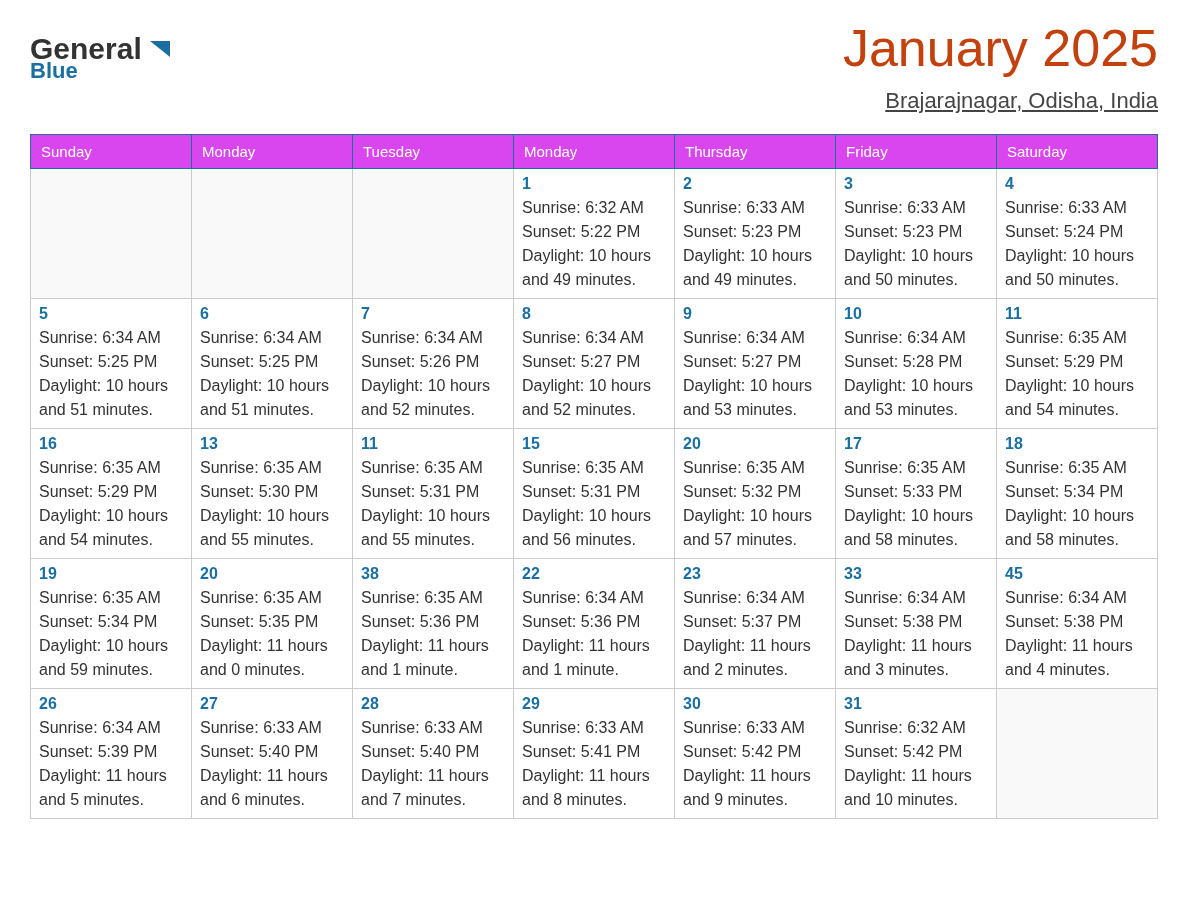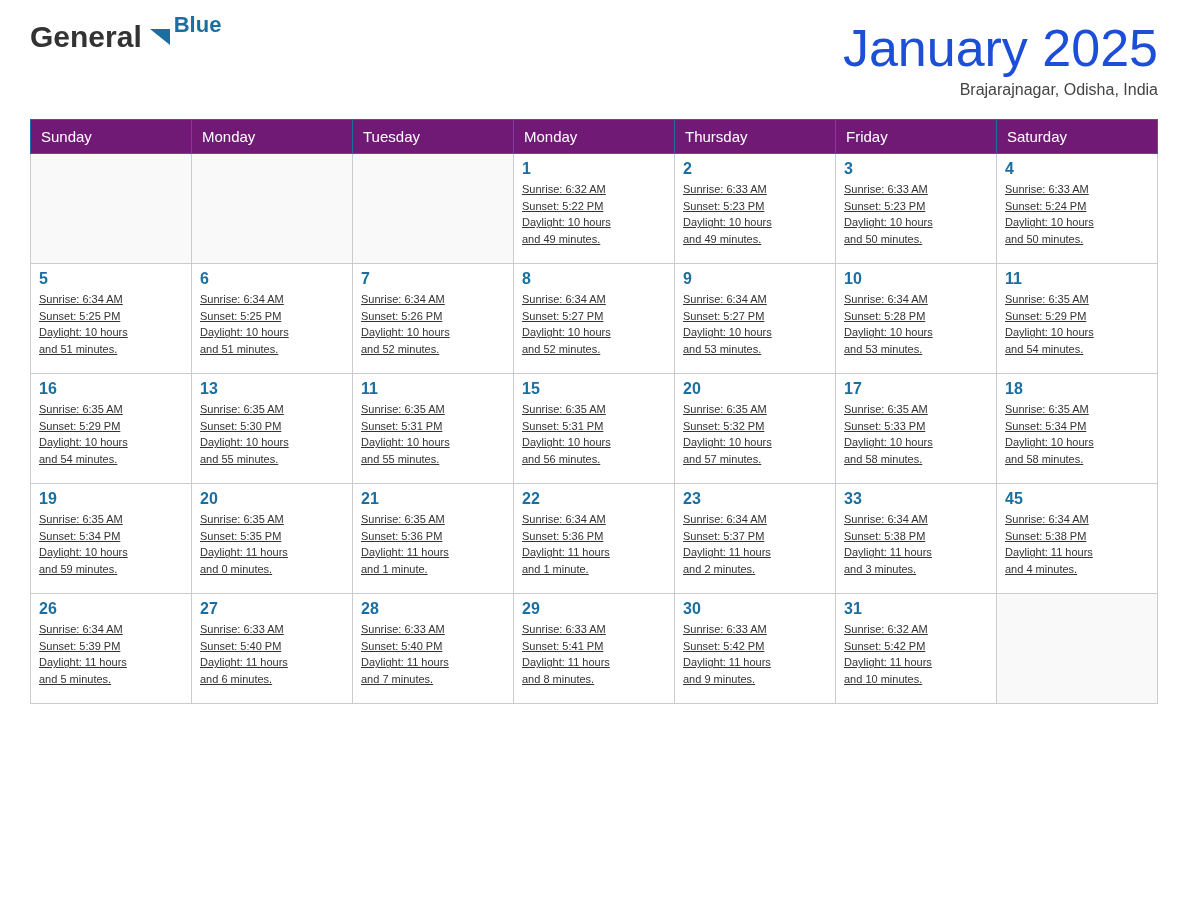--- a/index.html
+++ b/index.html
@@ -11,43 +11,46 @@
       padding: 20px 30px;
     }
     .header {
       display: flex;
       justify-content: space-between;
       align-items: flex-start;
       margin-bottom: 20px;
     }
     .logo {
       display: flex;
+      flex-direction: column;
       align-items: flex-start;
+      margin-top: 12px;
     }
     .title-section {
       text-align: right;
     }
     .month-title {
       font-size: 52px;
       font-weight: normal;
-      color: #1d4ed8;
+      color: #c2410c;
       line-height: 1.1;
     }
     .location {
-      font-size: 16px;
+      font-size: 22px;
       color: #444;
-      margin-top: 4px;
+      margin-top: 11px;
+      text-decoration: underline;
     }
     .calendar-table {
       width: 100%;
       border-collapse: collapse;
       table-layout: fixed;
     }
     .calendar-table thead tr th {
-      background-color: #701a75;
+      background-color: #d946ef;
       color: #ffffff;
       font-size: 15px;
       font-weight: normal;
       padding: 8px 10px;
       text-align: left;
       border: 1px solid #1a6fa0;
     }
     .calendar-table tbody tr td {
       border: 1px solid #cccccc;
       vertical-align: top;
@@ -57,24 +60,23 @@
       color: #333;
     }
     .day-number {
       font-size: 16px;
       color: #1a6fa0;
       font-weight: bold;
       display: block;
       margin-bottom: 3px;
     }
     .day-info {
-      font-size: 11px;
+      font-size: 16px;
       color: #333;
       line-height: 1.5;
-      text-decoration: underline;
     }
     .empty-cell {
       background: #f9f9f9;
     }
     .logo-wrapper {
       display: flex;
       align-items: center;
       gap: 2px;
     }
     .logo-text-general {
@@ -281,21 +283,21 @@
 and 59 minutes.</div>
         </td>
         <td>
           <span class="day-number">20</span>
           <div class="day-info" style="white-space: pre-line;">Sunrise: 6:35 AM
 Sunset: 5:35 PM
 Daylight: 11 hours
 and 0 minutes.</div>
         </td>
         <td>
-          <span class="day-number">21</span>
+          <span class="day-number">38</span>
           <div class="day-info" style="white-space: pre-line;">Sunrise: 6:35 AM
 Sunset: 5:36 PM
 Daylight: 11 hours
 and 1 minute.</div>
         </td>
         <td>
           <span class="day-number">22</span>
           <div class="day-info" style="white-space: pre-line;">Sunrise: 6:34 AM
 Sunset: 5:36 PM
 Daylight: 11 hours

